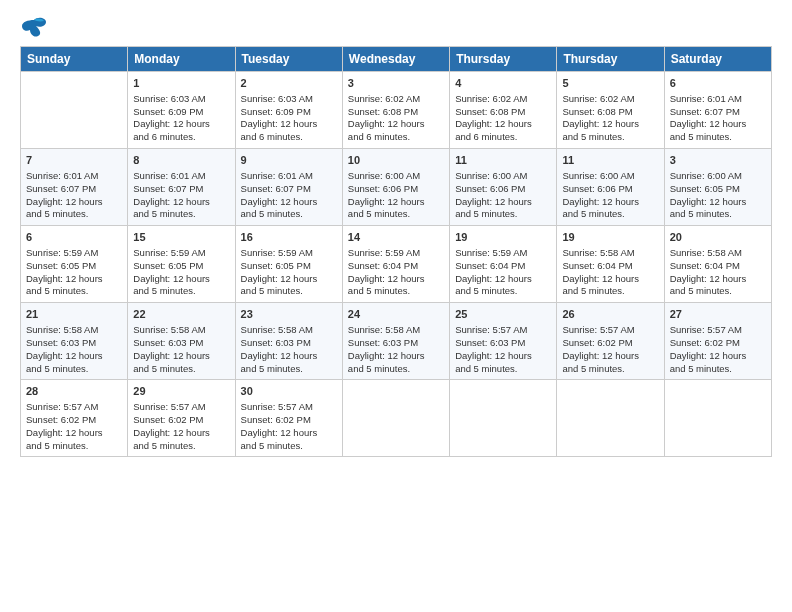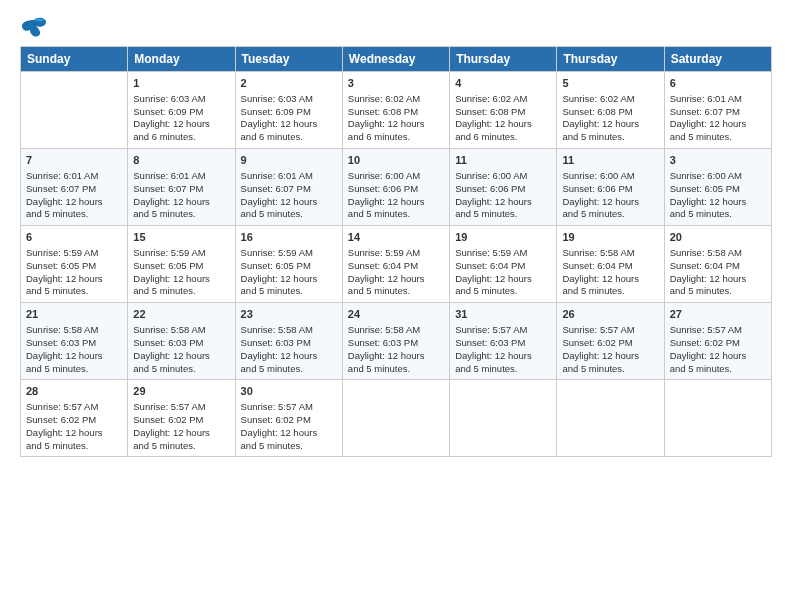--- a/index.html
+++ b/index.html
@@ -289,21 +289,21 @@
             <div>and 5 minutes.</div>
           </td>
           <td>
             <span class="day-num">24</span>
             <div>Sunrise: 5:58 AM</div>
             <div>Sunset: 6:03 PM</div>
             <div>Daylight: 12 hours</div>
             <div>and 5 minutes.</div>
           </td>
           <td>
-            <span class="day-num">31</span>
+            <span class="day-num">25</span>
             <div>Sunrise: 5:57 AM</div>
             <div>Sunset: 6:03 PM</div>
             <div>Daylight: 12 hours</div>
             <div>and 5 minutes.</div>
           </td>
           <td>
             <span class="day-num">26</span>
             <div>Sunrise: 5:57 AM</div>
             <div>Sunset: 6:02 PM</div>
             <div>Daylight: 12 hours</div>

